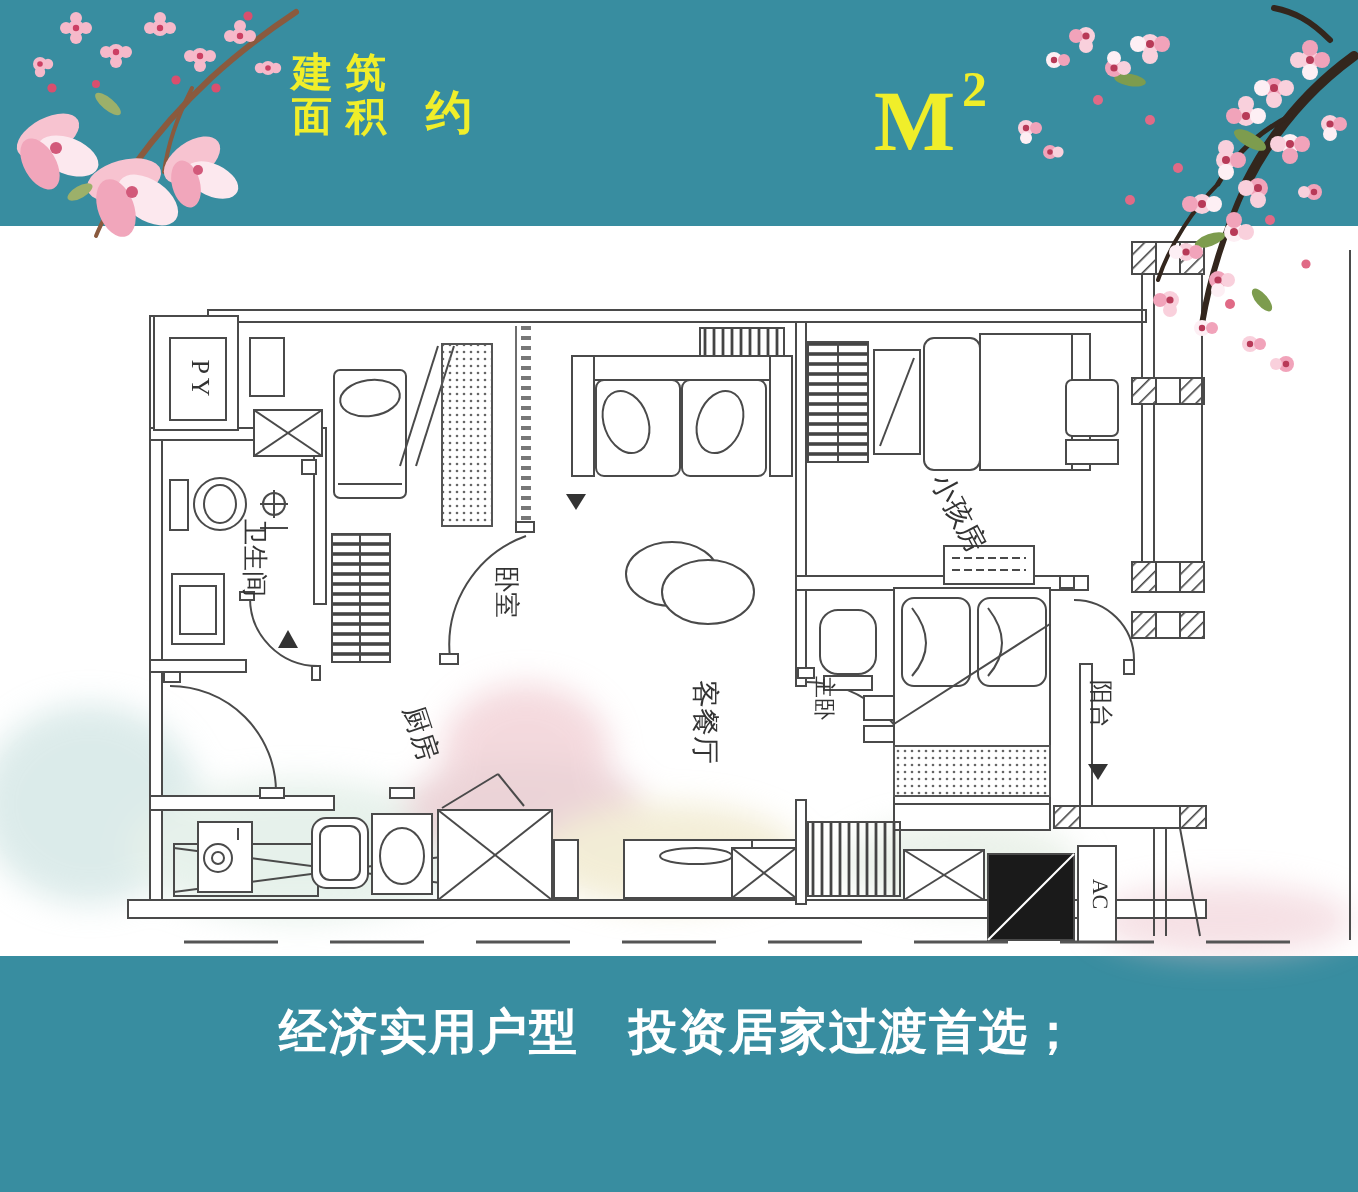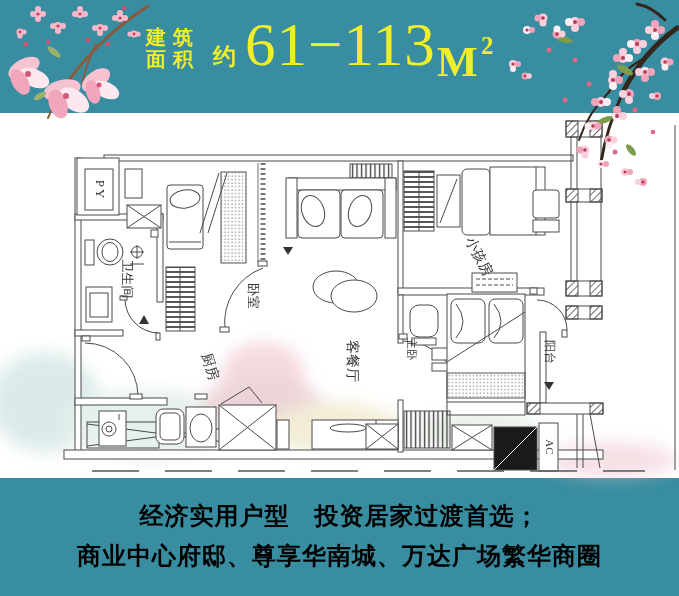--- a/index.html
+++ b/index.html
@@ -23,21 +23,21 @@
     font-family:"Liberation Serif", serif; letter-spacing:1px;}
   .area-unit{position:absolute; left:437px; top:37px; font-size:43px;
     font-family:"Liberation Serif", serif; font-weight:bold;}
   .area-unit-sup{position:absolute; left:481px; top:32px; font-size:25px;
     font-family:"Liberation Serif", serif; font-weight:bold;}
   .subtitle{position:absolute; left:290px; top:80px; font-weight:bold;
     font-size:24px; letter-spacing:2px;}
 
   
   .footer{position:absolute; left:0; bottom:0; width:679px; height:118px; z-index:5;
-    color:#000000; text-align:center; font-weight:bold;}
+    color:#ffffff; text-align:center; font-weight:bold;}
   .footer-line1{position:absolute; top:22px; width:100%; font-size:24px; letter-spacing:1px; white-space:pre;}
   .footer-line2{position:absolute; top:62px; width:100%; font-size:24px; letter-spacing:1px;}
 </style>
 </head>
 <body>
 
 <div class="page">
 
   <svg class="plan-svg" width="679" height="596" viewBox="0 0 679 596">
     <defs>
@@ -507,23 +507,21 @@
       <circle cx="148" cy="132" r="2.3"></circle>
     </g>
   </svg>
 
   <div class="header">
     <div class="area-block hdr-yellow">
       <div>建筑</div>
       <div>面积</div>
     </div>
     <div class="approx hdr-yellow">约</div>
-    <div class="area-value hdr-yellow">61−113</div>
     <div class="area-unit hdr-yellow">M</div>
     <div class="area-unit-sup hdr-yellow">2</div>
   </div>
 
   <div class="footer">
     <div class="footer-line1">经济实用户型　投资居家过渡首选；</div>
-    <div class="footer-line2">商业中心府邸、尊享华南城、万达广场繁华商圈</div>
   </div>
 
 </div>
 
 </body></html>

